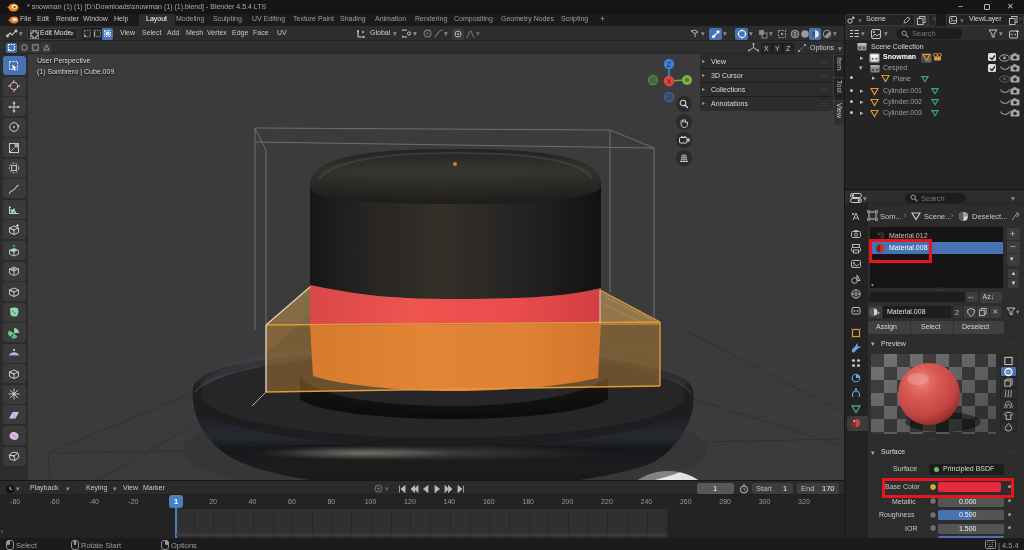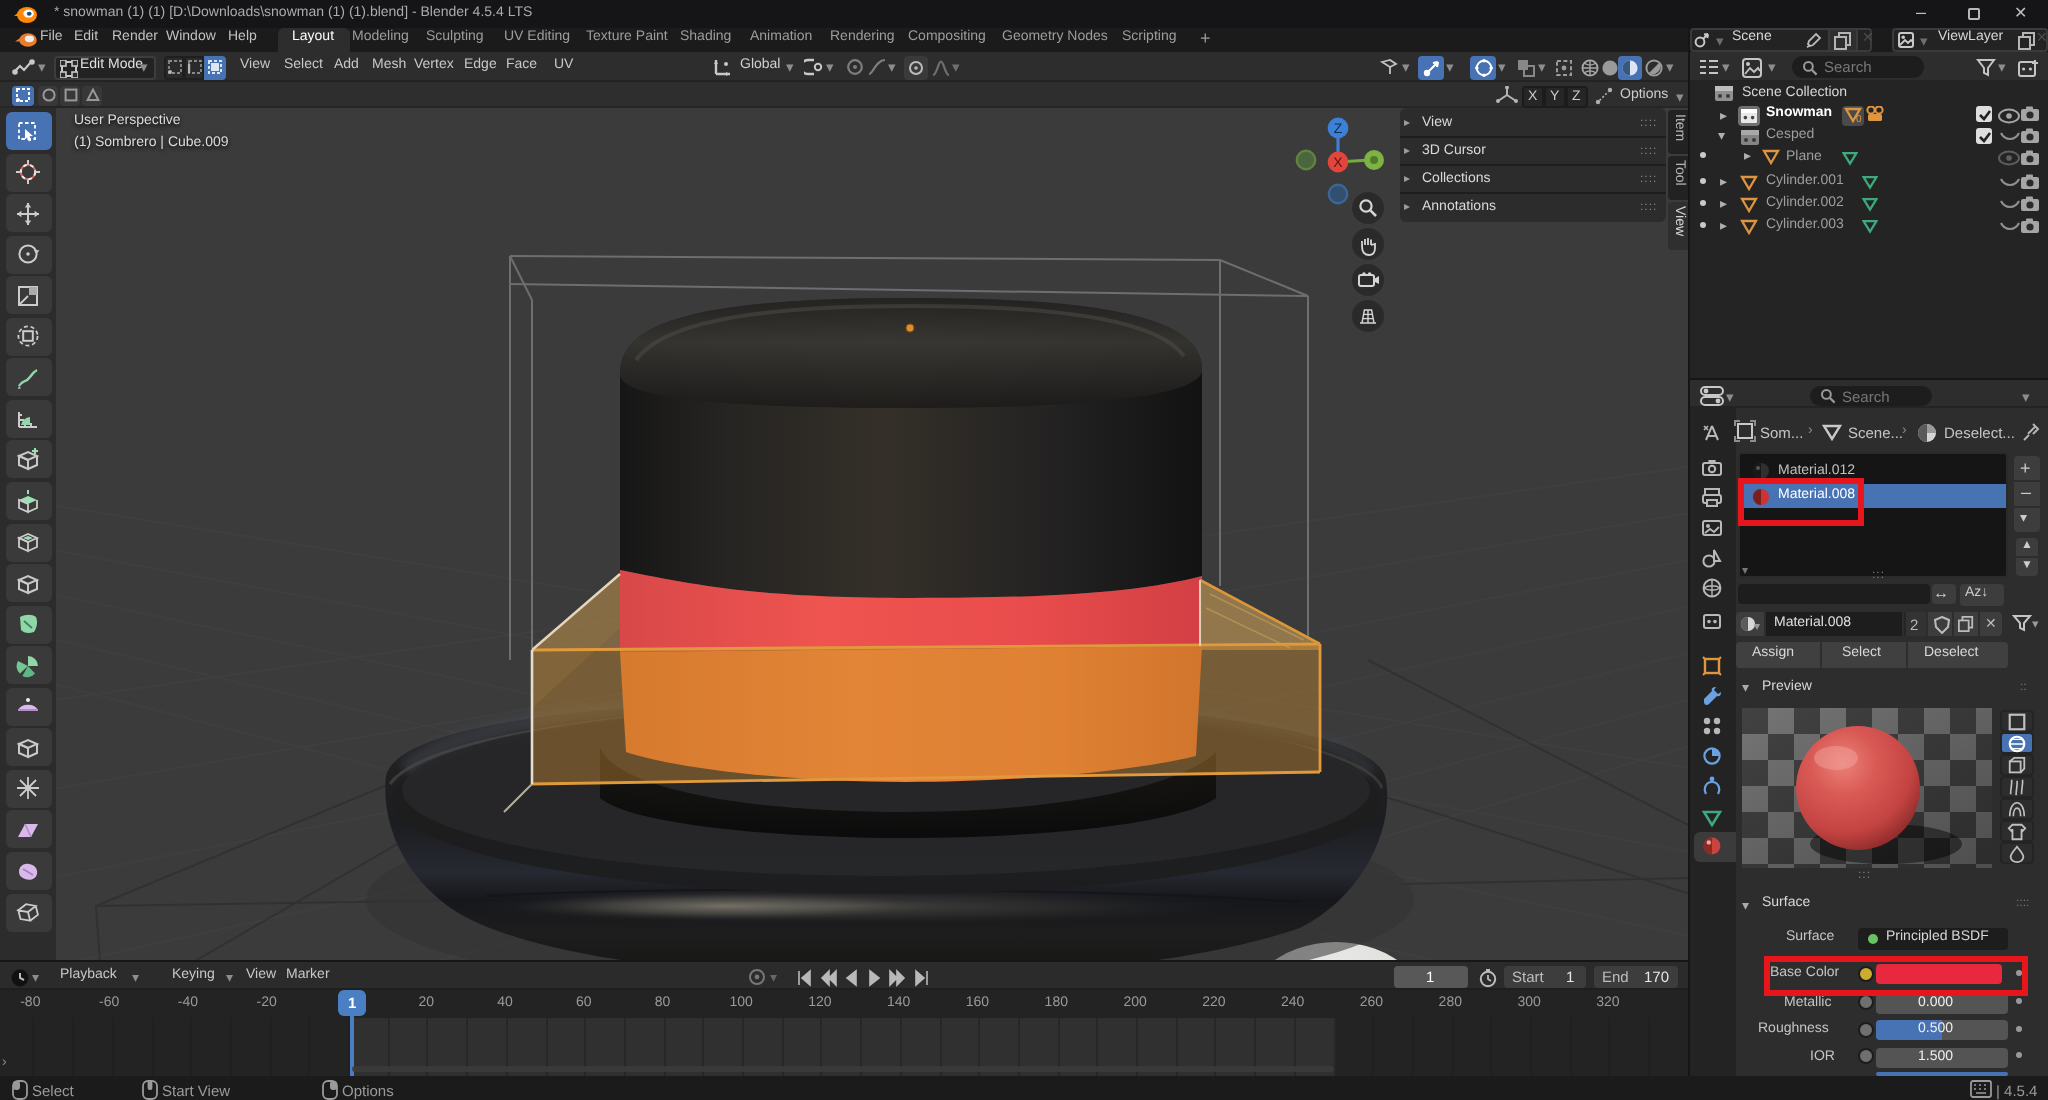--- a/index.html
+++ b/index.html
@@ -1107,21 +1107,21 @@
 <div class="abs" style="left:0;top:538px;width:1024px;height:12px;background:#1b1b1b;"></div>
 <svg class="abs" style="left:6px;top:539.5px;" width="8" height="10" viewBox="0 0 8 10">
       <rect x="0.5" y="0.5" width="7" height="9" rx="2.5" fill="#1b1b1b" stroke="#9a9a9a" stroke-width="0.9"></rect>
       <rect x="0.5" y="0.5" width="3.5" height="4.5" rx="1.5" fill="#9a9a9a"></rect>
     </svg>
 <div class="txt" style="left:16px;top:540.5px;font-size:7.5px;color:#9a9a9a;">Select</div>
 <svg class="abs" style="left:71px;top:539.5px;" width="8" height="10" viewBox="0 0 8 10">
       <rect x="0.5" y="0.5" width="7" height="9" rx="2.5" fill="#1b1b1b" stroke="#9a9a9a" stroke-width="0.9"></rect>
       <rect x="2.8" y="0.5" width="2.4" height="4.5" rx="1" fill="#9a9a9a"></rect>
     </svg>
-<div class="txt" style="left:81px;top:540.5px;font-size:7.5px;color:#9a9a9a;">Start View</div>
+<div class="txt" style="left:81px;top:540.5px;font-size:7.5px;color:#9a9a9a;">Rotate Start</div>
 <svg class="abs" style="left:161px;top:539.5px;" width="8" height="10" viewBox="0 0 8 10">
       <rect x="0.5" y="0.5" width="7" height="9" rx="2.5" fill="#1b1b1b" stroke="#9a9a9a" stroke-width="0.9"></rect>
       <rect x="4" y="0.5" width="3.5" height="4.5" rx="1.5" fill="#9a9a9a"></rect>
     </svg>
 <div class="txt" style="left:171px;top:540.5px;font-size:7.5px;color:#9a9a9a;">Options</div>
 <svg class="abs" style="left:985px;top:540px;" width="11" height="9" viewBox="0 0 11 9">
       <rect x="0.5" y="0.5" width="10" height="8" rx="1" fill="none" stroke="#9a9a9a" stroke-width="0.9"></rect>
       <path d="M2 2.5 L3 2.5 M4.5 2.5 L5.5 2.5 M7 2.5 L8 2.5 M2 4.5 L3 4.5 M4.5 4.5 L5.5 4.5 M7 4.5 L8 4.5 M3 6.5 L8 6.5" stroke="#9a9a9a" stroke-width="0.8"></path>
     </svg>
 <div class="txt" style="left:998px;top:540.5px;font-size:7.5px;color:#9a9a9a;">| 4.5.4</div>

